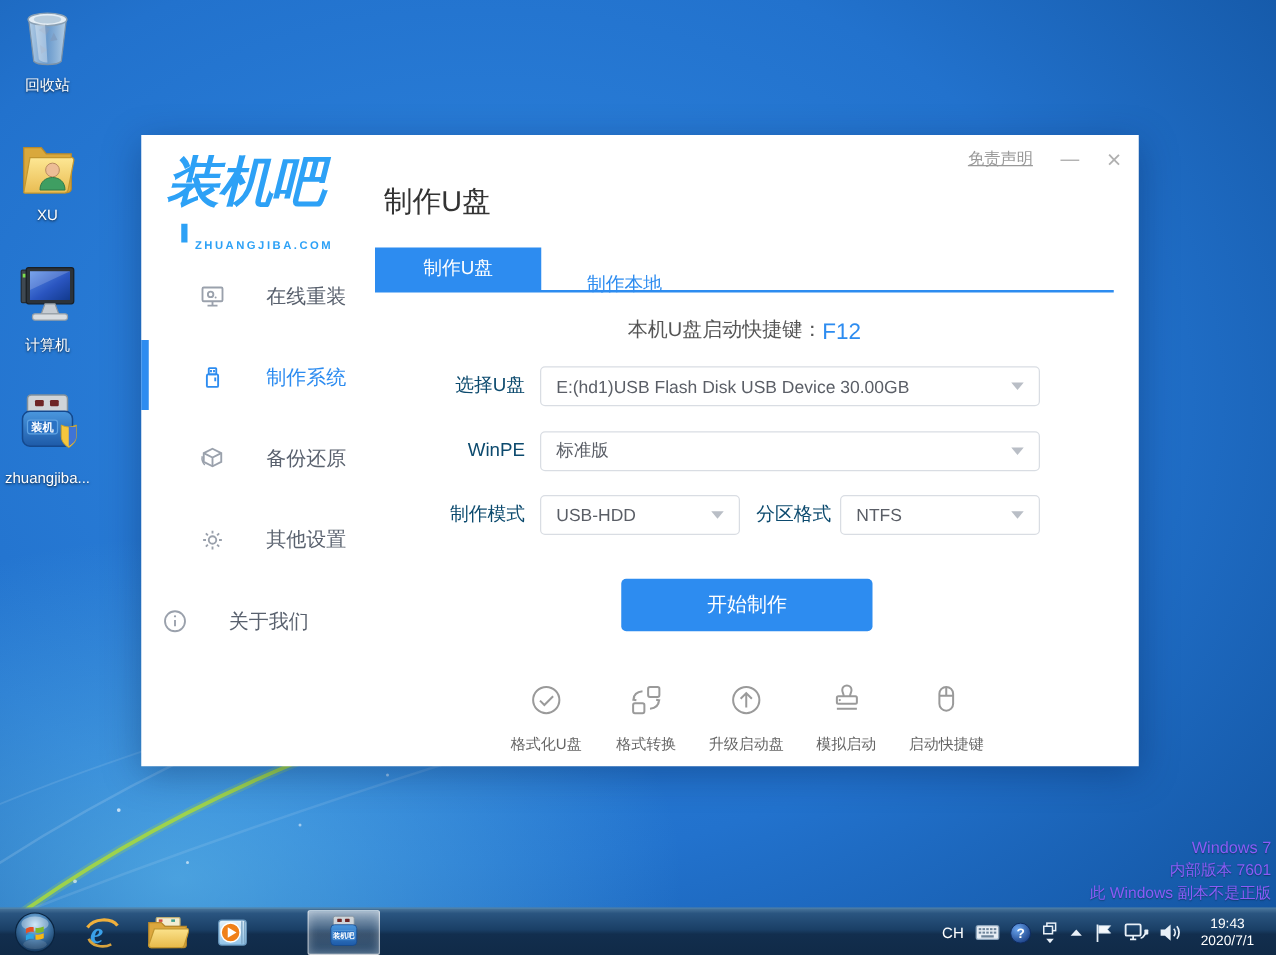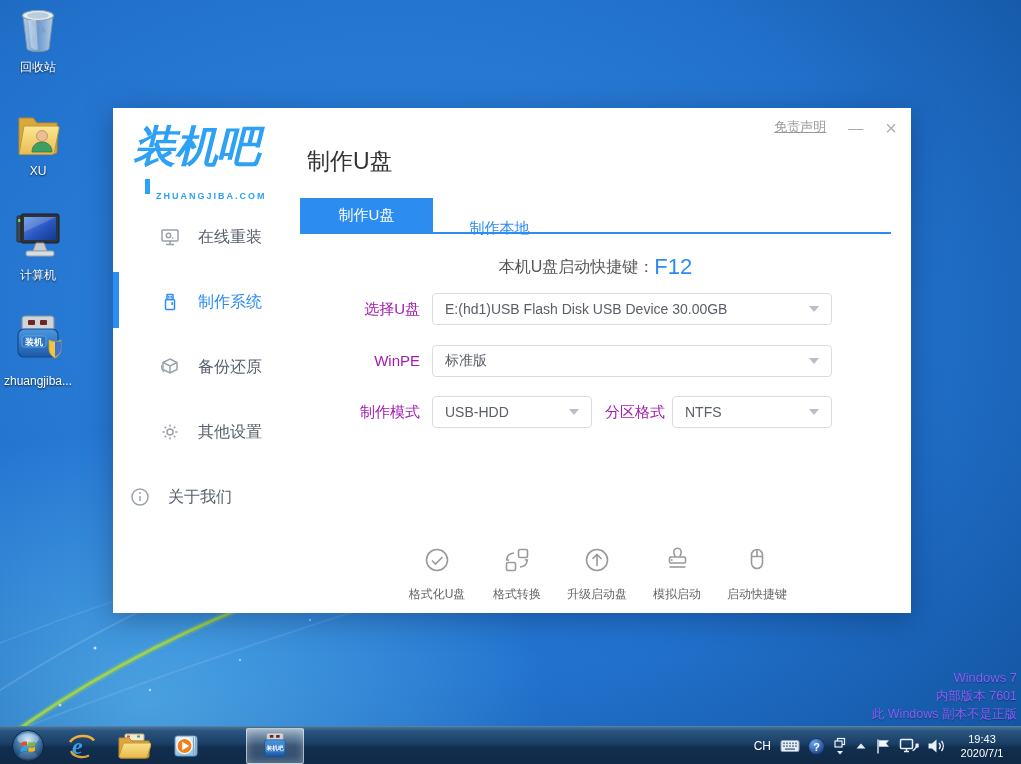--- a/index.html
+++ b/index.html
@@ -30,35 +30,35 @@
   .logo-bar{width:5px;height:15px;background:#2da1f6;margin:0 6px 0 12px;}
   .logo-domain{font-size:9px;letter-spacing:2px;color:#2da1f6;font-weight:bold;margin-top:20px;}
   .page-title{position:absolute;left:194px;top:38px;font-size:23px;color:#333;}
   .winctl{position:absolute;top:10px;right:14px;display:flex;gap:22px;}
   .disclaimer{font-size:13px;color:#999;text-decoration:underline;}
   .btn-min{font-size:15px;color:#aaa;line-height:20px;}
   .btn-close{font-size:20px;color:#b0b0b0;line-height:20px;}
 
   
   .side-item{position:absolute;left:0;width:190px;height:36px;display:flex;align-items:center;
-    padding-left:46px;gap:17px;color:#59616e;font-size:16px;}
+    padding-left:46px;gap:32px;color:#59616e;font-size:16px;}
   .side-item svg{flex:0 0 auto;}
   .side-item.active{color:#2d8cf0;}
   .active-bar{position:absolute;left:0;top:164px;width:6px;height:56px;background:#2d8cf0;}
 
   
   .tab{position:absolute;top:90px;height:34px;width:133px;line-height:34px;text-align:center;font-size:15px;}
   .tab.active{background:#2d8cf0;color:#fff;}
   .tab.inactive{color:#2d8cf0;}
   .tab-underline{position:absolute;left:187px;top:124px;width:591px;height:2px;background:#2d8cf0;}
 
   
   .hotkey{position:absolute;left:187px;top:146px;width:591px;text-align:center;font-size:16px;color:#555;}
-  .hotkey .hk-val{color:#2d8cf0;font-size:22px;vertical-align:-2px;}
-  .flabel{position:absolute;font-size:15px;color:#a21caf;text-align:right;line-height:32px;}
+  .hotkey .hk-val{color:#2d8cf0;font-size:18px;vertical-align:-2px;}
+  .flabel{position:absolute;font-size:15px;color:#0c4a6e;text-align:right;line-height:32px;}
   .dropdown{position:absolute;height:32px;background:#fff;border:1px solid #d9dde3;border-radius:4px;
     display:flex;align-items:center;padding:0 12px;font-size:14px;color:#5a5e66;}
   .dropdown .caret{margin-left:auto;width:0;height:0;border-left:5px solid transparent;
     border-right:5px solid transparent;border-top:6px solid #b9bec6;}
   .start-btn{position:absolute;left:384px;top:355px;width:201px;height:42px;background:#2d8cf0;border:none;
     border-radius:4px;color:#fff;font-size:16px;font-family:inherit;}
   .tools{position:absolute;left:284px;top:437px;display:flex;}
   .tool{width:80px;text-align:center;color:#9a9a9a;}
   .tool .tlabel{margin-top:7px;font-size:12px;color:#666;}
 
@@ -269,20 +269,21 @@
   <div class="dropdown" style="left:319px;top:288px;width:160px;gap:40px;" data-interactable="true">
     <span data-interactable="false">USB-HDD</span>
     <span class="caret" data-interactable="false"></span>
   </div>
   <div class="flabel" style="left:465px;top:288px;width:87px;" data-interactable="false">分区格式</div>
   <div class="dropdown" style="left:559px;top:288px;width:160px;" data-interactable="true">
     <span data-interactable="false">NTFS</span>
     <span class="caret" data-interactable="false"></span>
   </div>
 
+  <button class="start-btn" data-interactable="true">开始制作</button>
 
   <div class="tools" data-interactable="false">
     <div class="tool" data-interactable="true">
       <svg width="30" height="30" viewBox="0 0 30 30" fill="none" stroke="#9a9a9a" stroke-width="1.6" data-interactable="false">
         <circle cx="15" cy="15" r="10.5"></circle>
           <path d="M10,15.5 l3.5,3.5 L20.5,12"></path>
       </svg>
       <div class="tlabel" data-interactable="false">格式化U盘</div>
     </div>
     <div class="tool" data-interactable="true">

